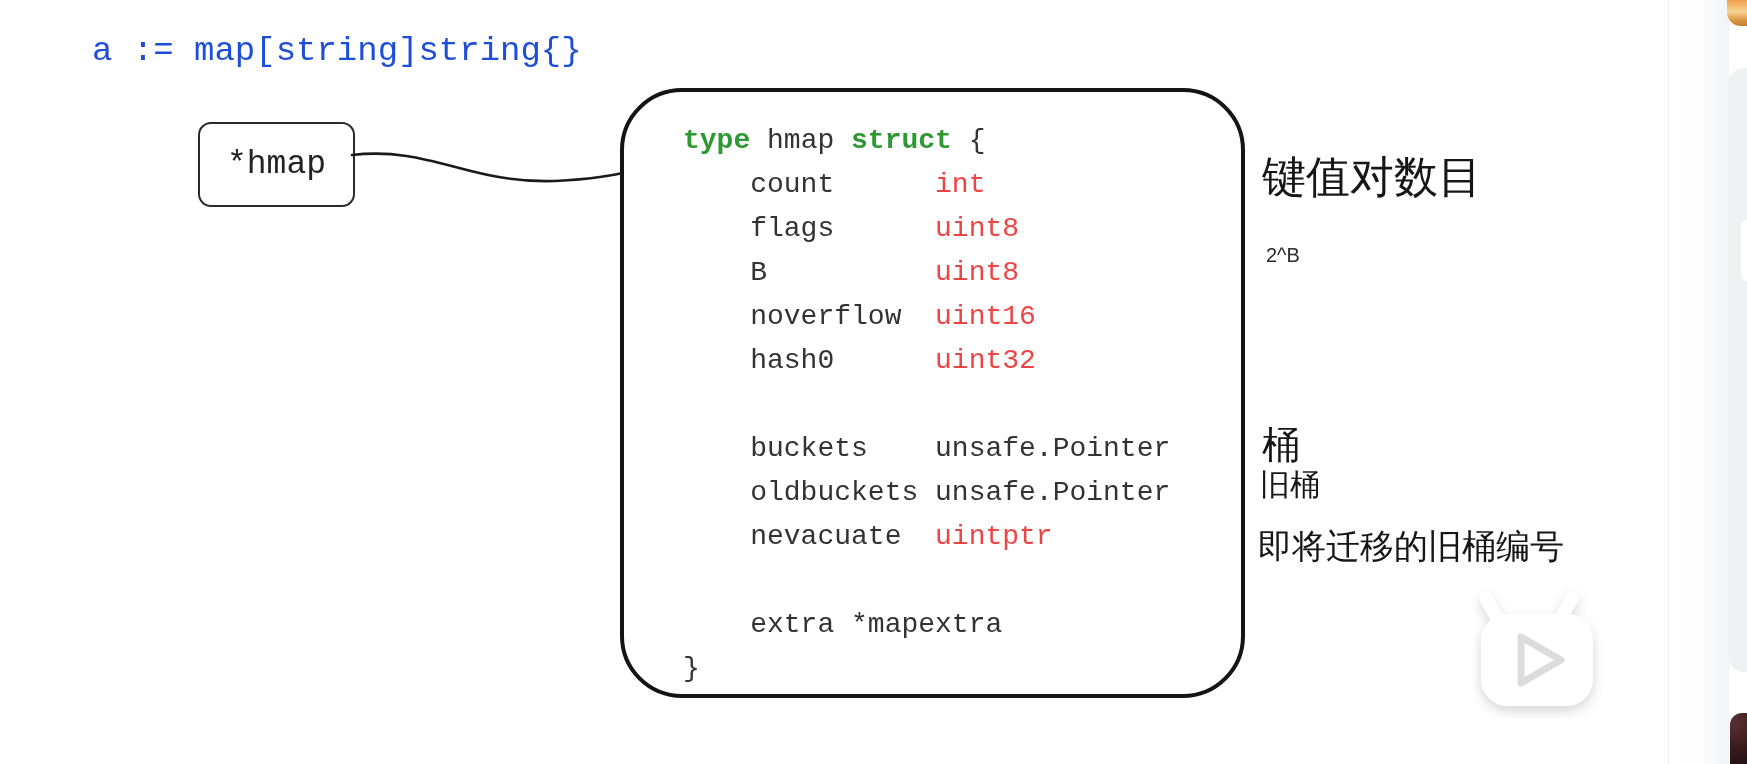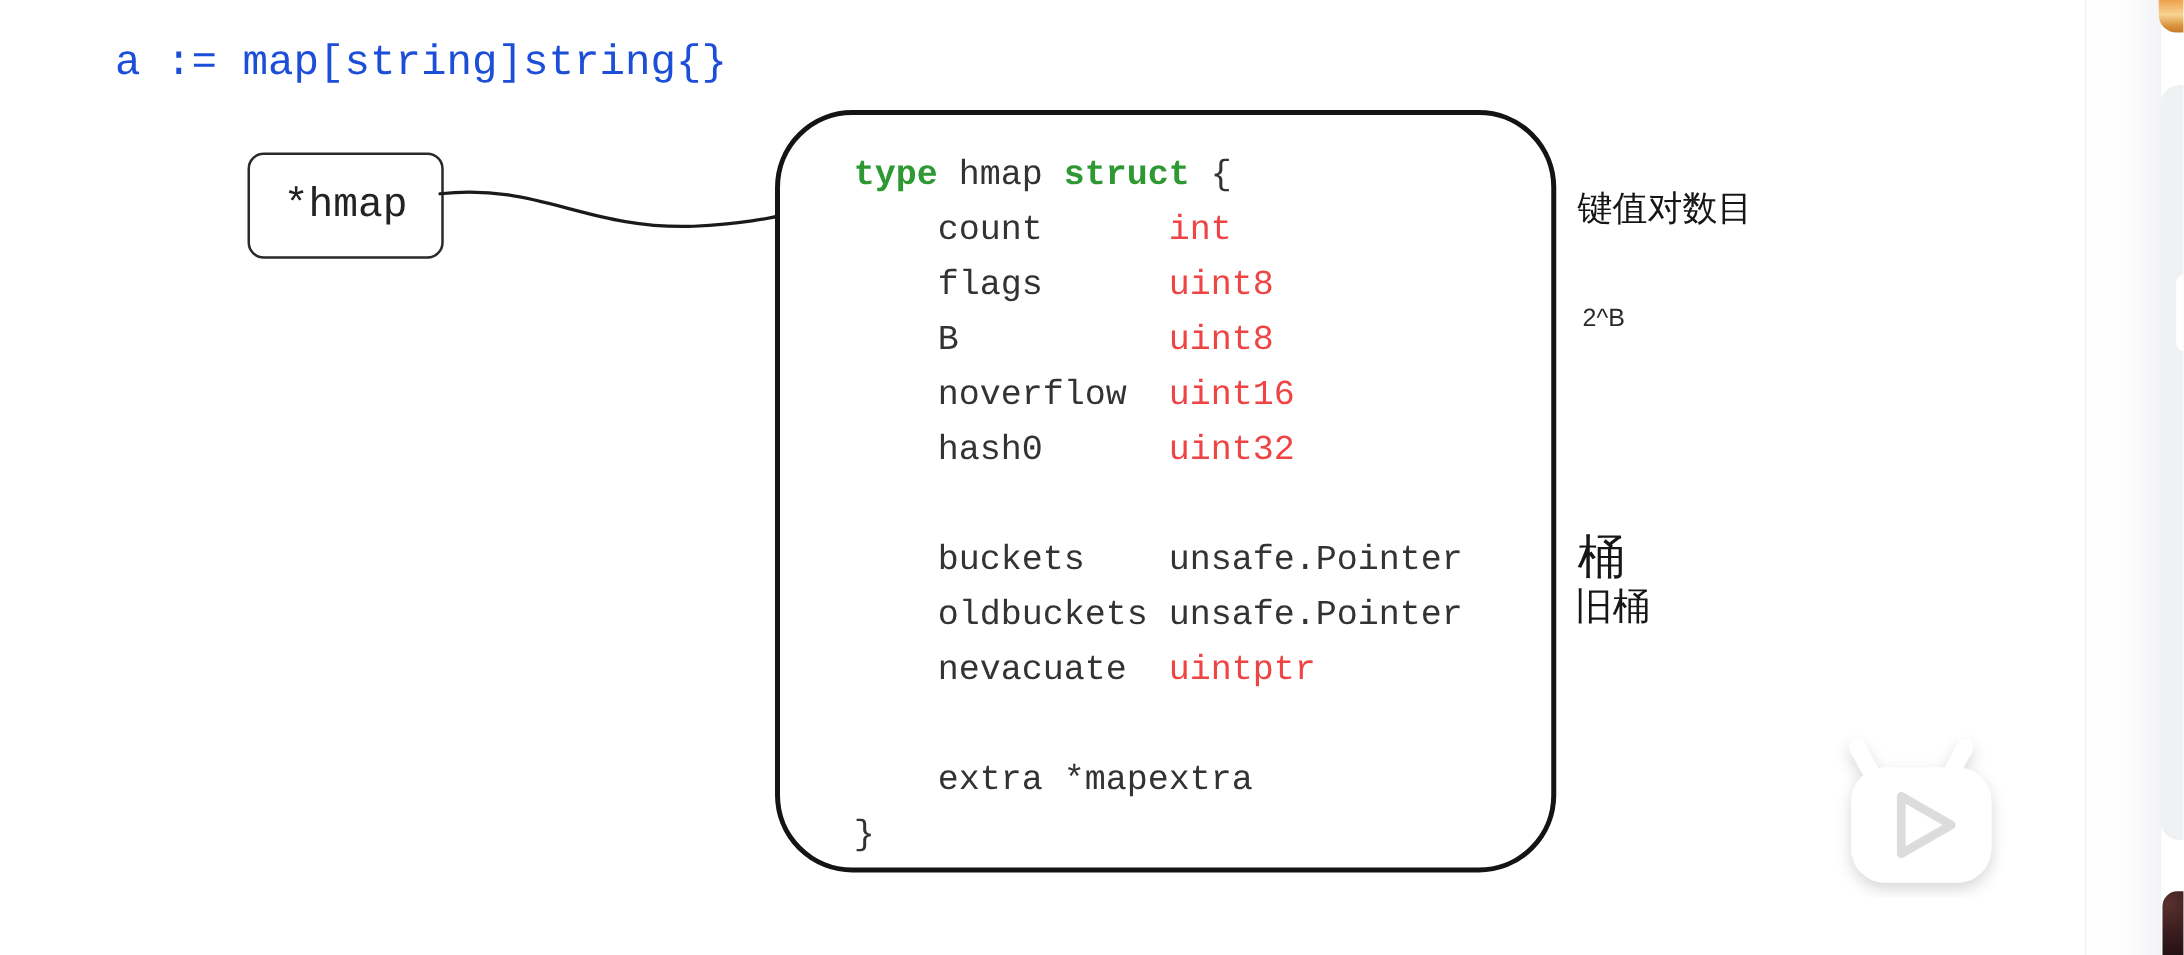--- a/index.html
+++ b/index.html
@@ -33,21 +33,21 @@
   .tok-plain{color:#333333;}
   .tok-kw{color:#2e9932;font-weight:bold;}
   .tok-type{color:#ef4444;font-weight:normal;}
   
   .arrow-svg{position:absolute;left:0;top:0;pointer-events:none;}
   
   .ann{
     position:absolute;color:#161616;
     font-family:"Liberation Serif",serif;font-weight:500;white-space:nowrap;
   }
-  .ann0{left:1262px;top:148px;font-size:28px;}
+  .ann0{left:1262px;top:148px;font-size:44px;}
   .ann1{left:1266px;top:244px;font-size:20px;font-family:"Liberation Sans",sans-serif;color:#2a2a2a;}
   .ann2{left:1262px;top:420px;font-size:38px;}
   .ann3{left:1260px;top:465px;font-size:30px;}
   .ann4{left:1258px;top:524px;font-size:34px;}
   
   .watermark{position:absolute;left:1468px;top:588px;width:140px;height:130px;}
   
   .right-strip{
     position:absolute;left:1668px;top:0;width:60px;height:764px;
     background:linear-gradient(to right,#ffffff 0%,#fdfdfd 55%,#f2f3f5 100%);
@@ -89,20 +89,21 @@
   </svg>
 
   <div class="struct-box"></div>
 
   <div class="code"><div class="code-line"><span class="tok-kw">type</span><span class="tok-plain"> hmap </span><span class="tok-kw">struct</span><span class="tok-plain"> {</span></div><div class="code-line"><span class="tok-plain">    count      </span><span class="tok-type">int</span></div><div class="code-line"><span class="tok-plain">    flags      </span><span class="tok-type">uint8</span></div><div class="code-line"><span class="tok-plain">    B          </span><span class="tok-type">uint8</span></div><div class="code-line"><span class="tok-plain">    noverflow  </span><span class="tok-type">uint16</span></div><div class="code-line"><span class="tok-plain">    hash0      </span><span class="tok-type">uint32</span></div><div class="code-line">&nbsp;</div><div class="code-line"><span class="tok-plain">    buckets    unsafe.Pointer</span></div><div class="code-line"><span class="tok-plain">    oldbuckets unsafe.Pointer</span></div><div class="code-line"><span class="tok-plain">    nevacuate  </span><span class="tok-type">uintptr</span></div><div class="code-line">&nbsp;</div><div class="code-line"><span class="tok-plain">    extra *mapextra</span></div><div class="code-line"><span class="tok-plain">}</span></div></div>
 
   <div class="ann ann0">键值对数目</div>
   <div class="ann ann1">2^B</div>
   <div class="ann ann2">桶</div>
   <div class="ann ann3">旧桶</div>
+  <div class="ann ann4">即将迁移的旧桶编号</div>
 
   <svg class="watermark" viewBox="0 0 140 130">
     <g filter="url(#wmShadow)">
       <path d="M30,32 L18,10" stroke="#ffffff" stroke-width="13" stroke-linecap="round"></path>
       <path d="M92,32 L104,10" stroke="#ffffff" stroke-width="13" stroke-linecap="round"></path>
       <rect x="13" y="26" width="112" height="92" rx="27" fill="#ffffff"></rect>
       <path d="M53,49 L93,72 L53,95 Z" fill="#ffffff" stroke="#dcdcdc" stroke-width="7" stroke-linejoin="round"></path>
     </g>
     <defs>
       <filter id="wmShadow" x="-30%" y="-30%" width="160%" height="160%">

